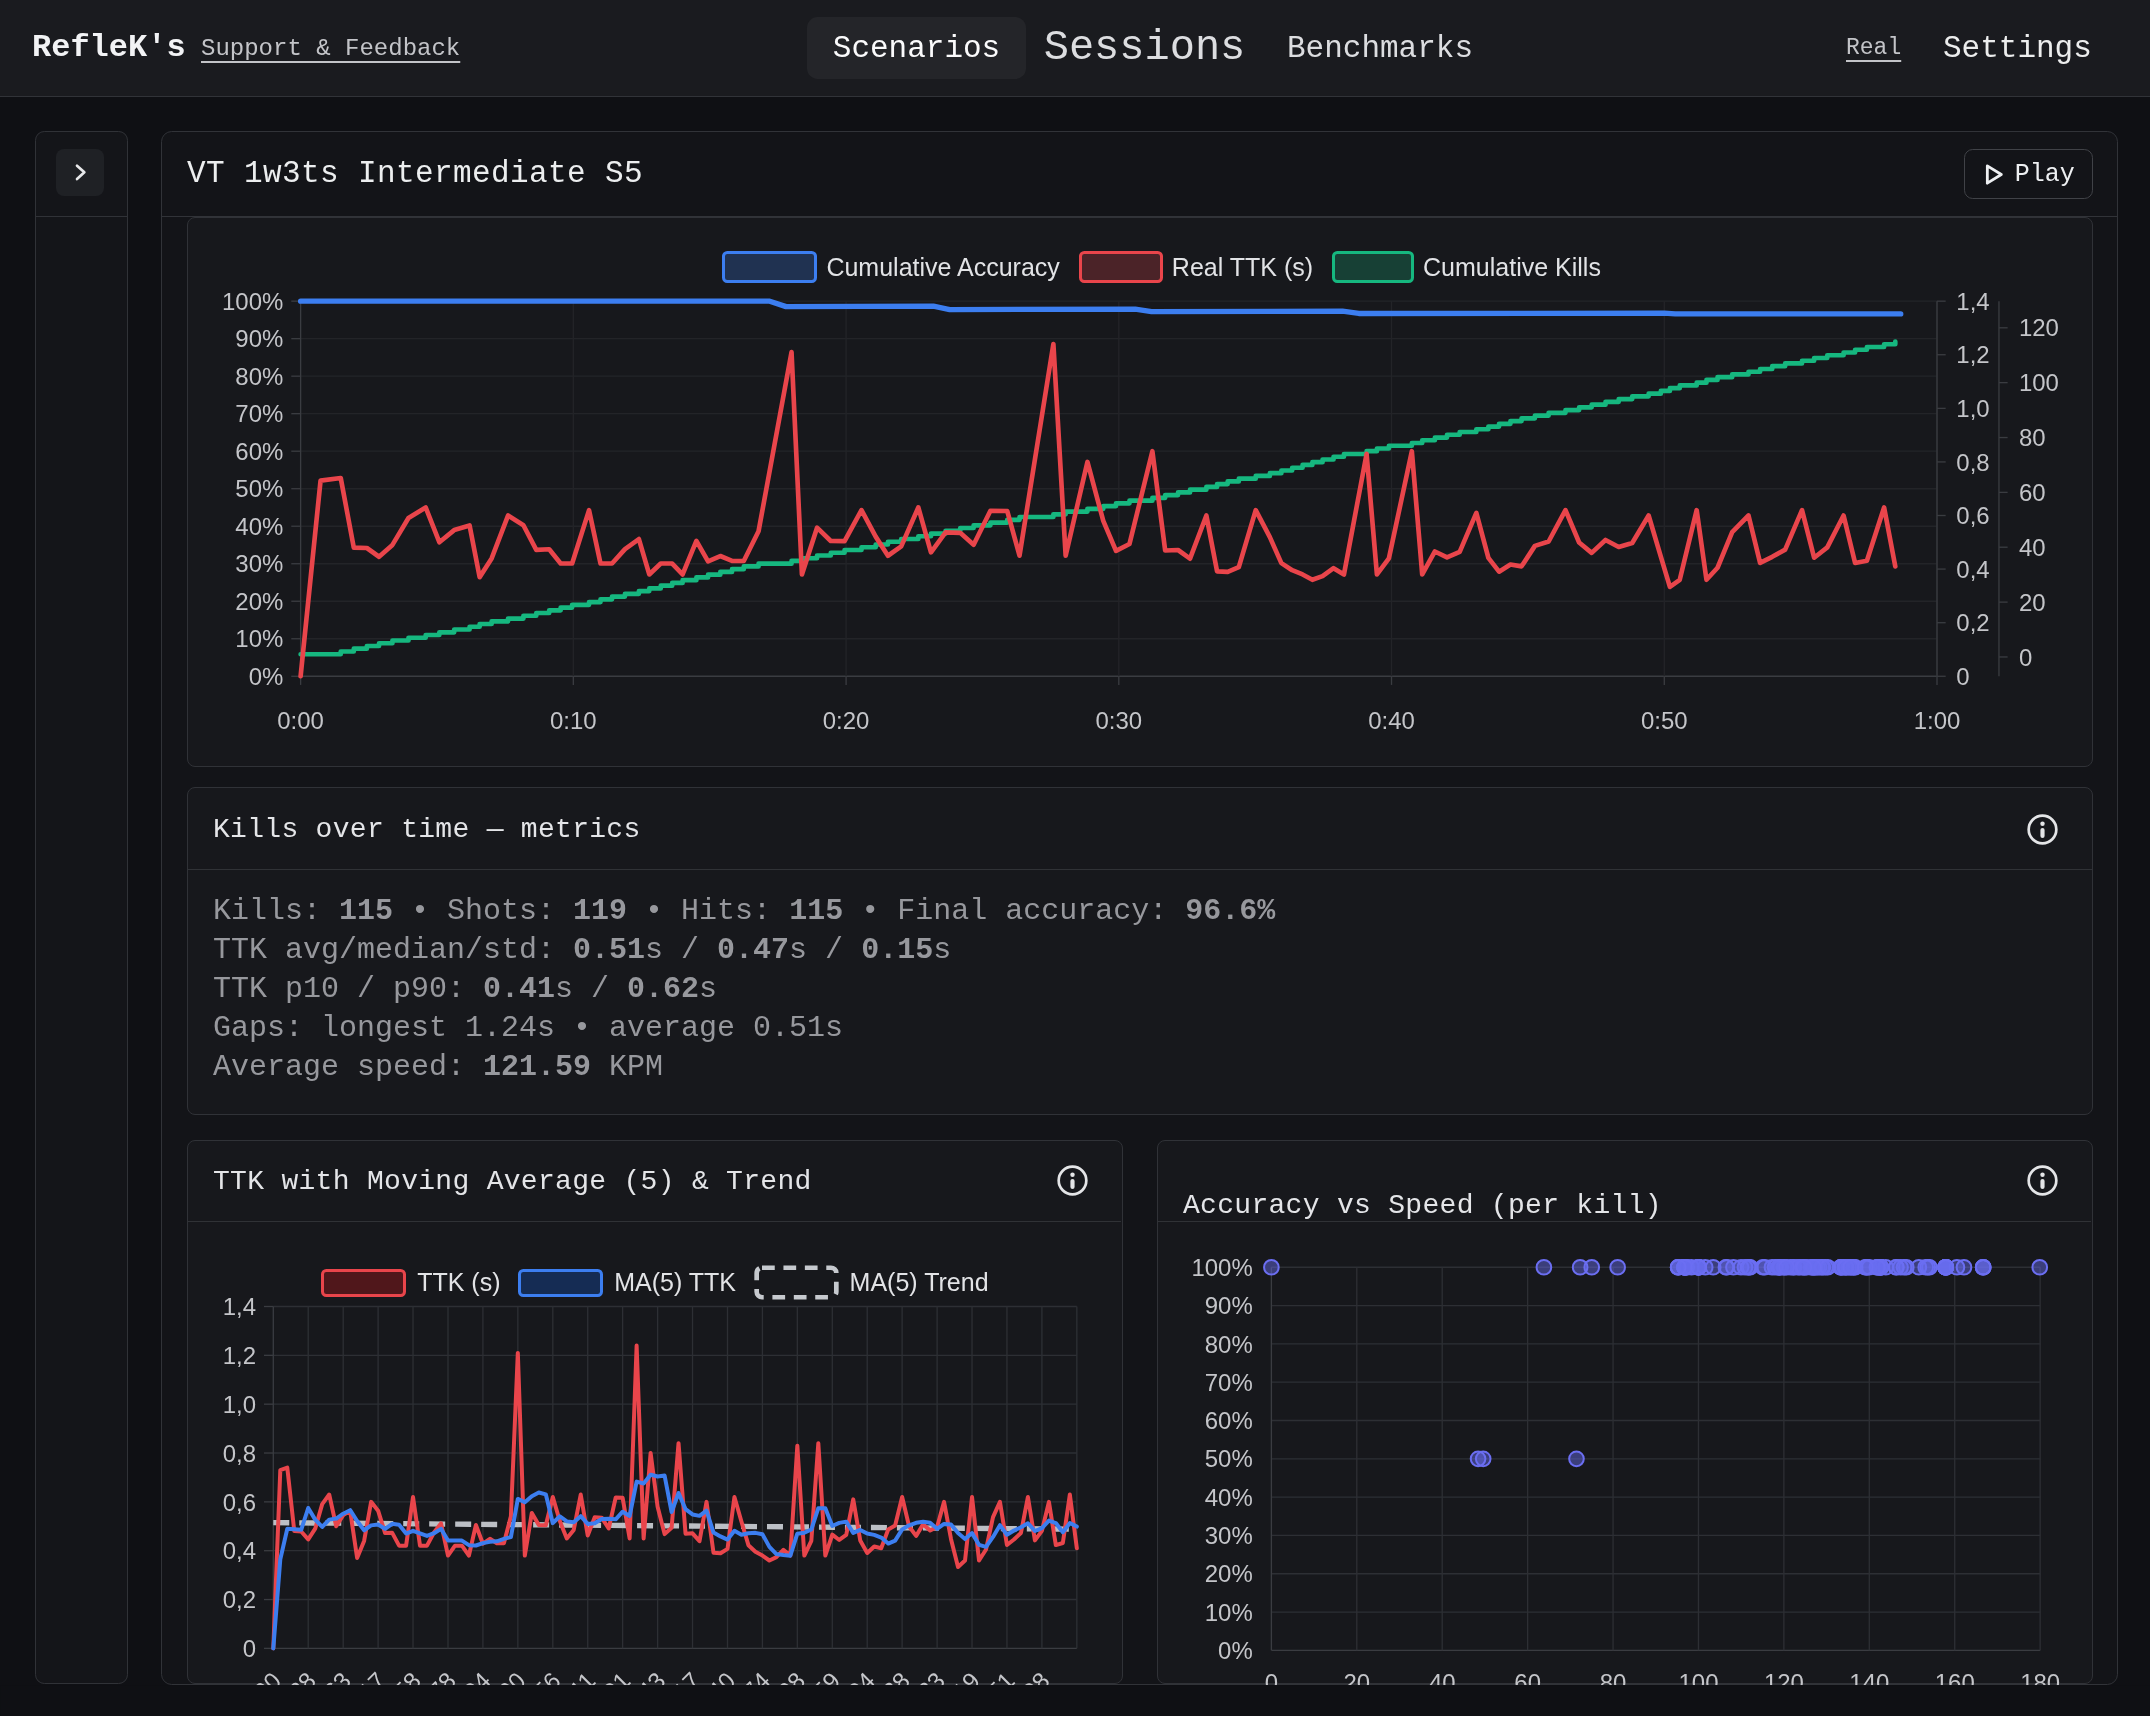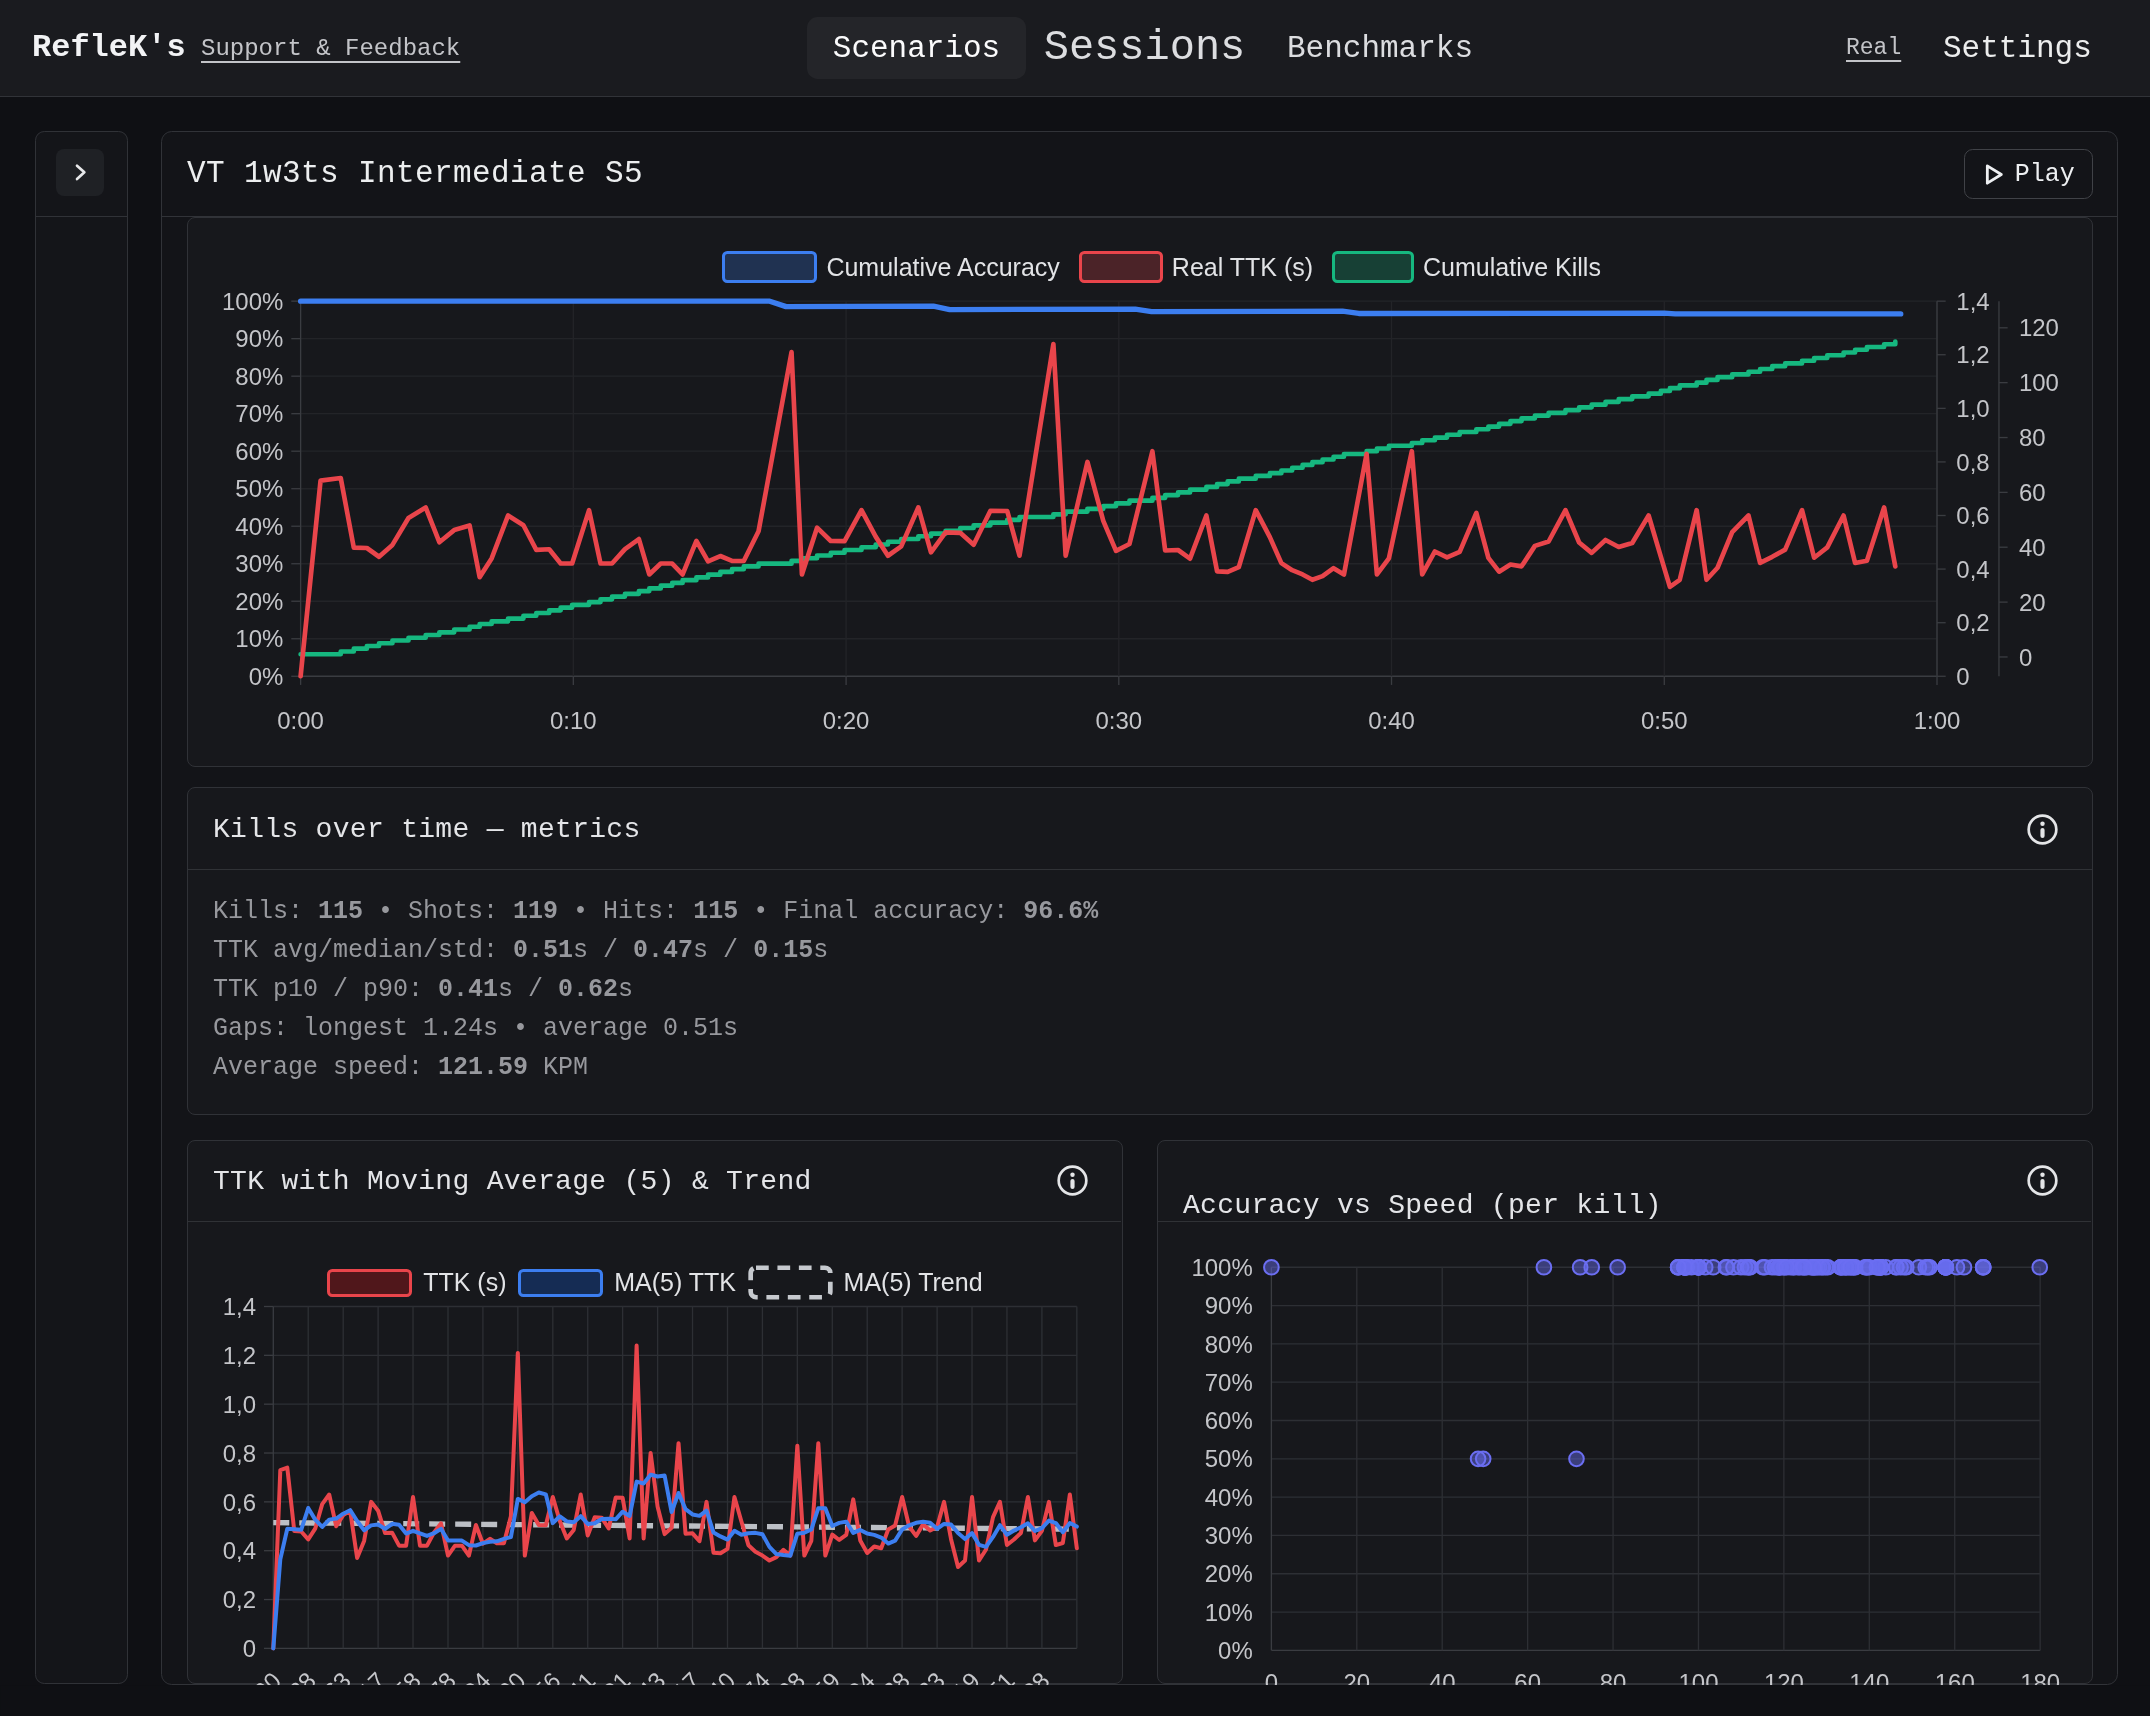--- a/index.html
+++ b/index.html
@@ -58,38 +58,38 @@
 </div>
 
 <div class="card" style="left:187px;top:787px;width:1906px;height:328px;"></div>
 <div class="abs" style="left:188px;top:869px;width:1904px;height:1.3px;background:#303236;"></div>
 <div class="htitle" style="left:213px;top:814px;">Kills over time — metrics</div>
 <div class="abs" style="left:2027px;top:814px;"><svg width="31" height="31" viewBox="0 0 46 46">
       <circle cx="23" cy="23" r="20.5" fill="none" stroke="#e4e5e7" stroke-width="4"></circle>
       <circle cx="23" cy="14.6" r="3.3" fill="#e4e5e7"></circle>
       <rect x="19.9" y="20.6" width="6.2" height="15" rx="3.1" fill="#e4e5e7"></rect>
     </svg></div>
-<div class="abs" style="left:213px;top:892px;font-size:25px;line-height:39px;color:#97989d;">
+<div class="abs" style="left:213px;top:892px;font-size:30px;line-height:39px;color:#97989d;">
 <div>Kills: <b>115</b> • Shots: <b>119</b> • Hits: <b>115</b> • Final accuracy: <b>96.6%</b></div>
     <div>TTK avg/median/std: <b>0.51</b>s / <b>0.47</b>s / <b>0.15</b>s</div>
     <div>TTK p10 / p90: <b>0.41</b>s / <b>0.62</b>s</div>
     <div>Gaps: longest 1.24s • average 0.51s</div>
     <div>Average speed: <b>121.59</b> KPM</div>
 </div>
 
 <div class="card" style="left:187px;top:1140px;width:936px;height:544px;"></div>
 <div class="abs" style="left:188px;top:1221px;width:933px;height:1.3px;background:#303236;"></div>
 <div class="htitle" style="left:213px;top:1166px;">TTK with Moving Average (5) &amp; Trend</div>
 <div class="abs" style="left:1057px;top:1165px;"><svg width="31" height="31" viewBox="0 0 46 46">
       <circle cx="23" cy="23" r="20.5" fill="none" stroke="#e4e5e7" stroke-width="4"></circle>
       <circle cx="23" cy="14.6" r="3.3" fill="#e4e5e7"></circle>
       <rect x="19.9" y="20.6" width="6.2" height="15" rx="3.1" fill="#e4e5e7"></rect>
     </svg></div>
 
-<div class="abs" style="left:187px;top:1265px;width:936px;display:flex;justify-content:center;align-items:center;gap:12px;">
+<div class="abs" style="left:187px;top:1265px;width:936px;display:flex;justify-content:center;align-items:center;gap:18px;">
   <div style="display:flex;align-items:center;gap:10.7px;">
       <div class="sw" style="width:85px;height:28px;border:3.3px solid #e9454b;background:rgba(90,23,27,0.85);"></div>
       <span class="ltxt">TTK (s)</span>
     </div>
   <div style="display:flex;align-items:flex-end;gap:10.7px;">
       <div class="sw" style="width:85px;height:28px;border:3.3px solid #3c7ef0;background:rgba(21,48,94,0.85);"></div>
       <span class="ltxt">MA(5) TTK</span>
     </div>
   <div style="display:flex;align-items:center;gap:10.7px;">
       <svg width="85" height="35" viewBox="0 0 127 52">

